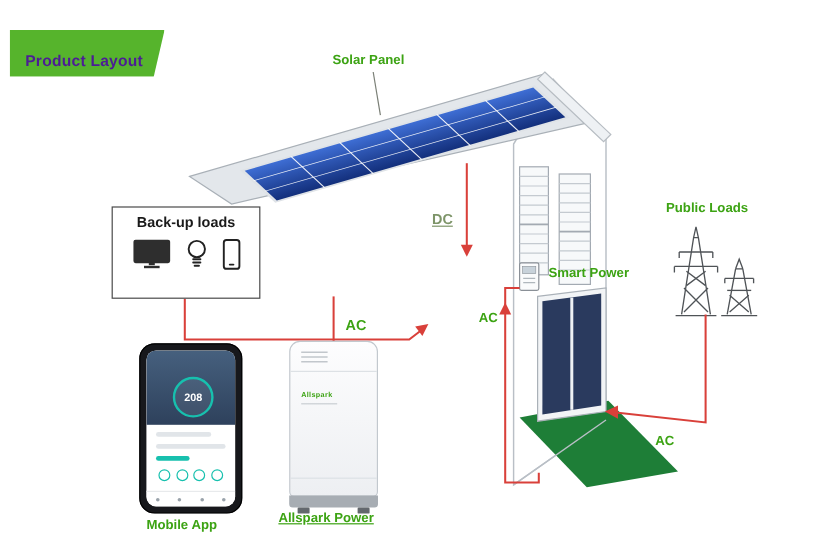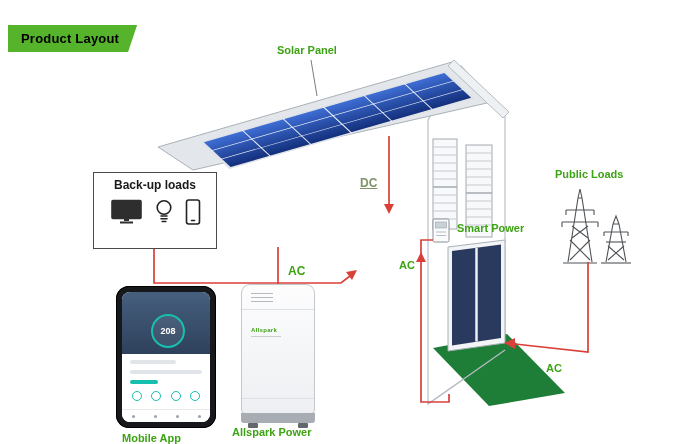--- a/index.html
+++ b/index.html
@@ -5,36 +5,36 @@
   html,body{margin:0;padding:0;background:#ffffff;}
   .canvas{
     position:relative;width:690px;height:444px;background:#ffffff;overflow:hidden;
     font-family:"Liberation Sans",sans-serif;
   }
   .scene{position:absolute;left:0;top:0;}
 
   
   .badge{
     position:absolute;left:8px;top:25px;background:var(--accent-green,#56b42c);
-    color:#000000;font-weight:bold;font-size:13px;padding:6px 18px 6px 13px;
+    color:#4c1d95;font-weight:bold;font-size:13px;padding:18px 18px 6px 13px;
     clip-path:polygon(0 0,100% 0,93% 100%,0 100%);letter-spacing:.2px;
   }
 
   
   .glabel{position:absolute;color:var(--label-green,#3ca313);font-weight:bold;font-size:11px;white-space:nowrap;}
   .dclabel{position:absolute;color:#7d9468;font-weight:bold;font-size:12px;}
 
   
   .loadbox{position:absolute;background:#fff;border:1.3px solid #4a4a4a;}
   .loadbox .title{ text-align:center;font-weight:bold;font-size:12px;color:#1a1a1a;margin-top:5px;}
   .loadbox .icons{display:flex;align-items:center;justify-content:space-evenly;margin-top:7px;padding:0 4px;}
   .icon-svg{stroke:#222;fill:none;stroke-width:1.6;stroke-linecap:round;stroke-linejoin:round;}
 
   
-  .phone{position:absolute;left:116px;top:286px;width:100px;height:142px;background:#17181c;border-radius:13px;box-shadow:0 0 0 1px #000 inset;}
+  .phone{position:absolute;left:116px;top:286px;width:86px;height:142px;background:#17181c;border-radius:13px;box-shadow:0 0 0 1px #000 inset;}
   .phone-screen{position:absolute;left:6px;top:6px;right:6px;bottom:6px;background:#fff;border-radius:8px;overflow:hidden;}
   .screen-hero{position:relative;height:62px;background:linear-gradient(180deg,#46607e,#2e415c);}
   .gauge{position:absolute;left:50%;top:22px;width:30px;height:30px;margin-left:-15px;border:2px solid #17c0ae;border-radius:50%;
          display:flex;align-items:center;justify-content:center;color:#fff;font-size:9px;font-weight:bold;background:rgba(255,255,255,.07);}
   .bar{height:4px;background:#e1e5e9;border-radius:2px;margin:6px 8px 0 8px;}
   .bar.teal{background:#17c0ae;width:28px;}
   .bar.w70{width:46px;}
   .icon-row{display:flex;justify-content:space-between;margin:7px 10px 0 10px;}
   .dot-circle{width:8px;height:8px;border:1.4px solid #17c0ae;border-radius:50%;}
   .bottom-nav{position:absolute;left:0;right:0;bottom:0;height:12px;border-top:1px solid #e8eaec;display:flex;justify-content:space-around;align-items:center;background:#fff;}
@@ -146,21 +146,21 @@
   <div class="badge">Product Layout</div>
 
   <div class="glabel" style="left:277px;top:44px;">Solar Panel</div>
   <div class="dclabel" style="left:360px;top:176px;text-decoration:underline;">DC</div>
   <div class="glabel" style="left:288px;top:264px;font-size:12px;">AC</div>
   <div class="glabel" style="left:399px;top:259px;">AC</div>
   <div class="glabel" style="left:546px;top:362px;">AC</div>
   <div class="glabel" style="left:457px;top:222px;">Smart Power</div>
   <div class="glabel" style="left:555px;top:168px;">Public Loads</div>
   <div class="glabel" style="left:122px;top:432px;">Mobile App</div>
-  <div class="glabel" style="left:232px;top:426px;">Allspark Power</div>
+  <div class="glabel" style="left:232px;top:426px;text-decoration:underline;">Allspark Power</div>
 
   <div class="loadbox" style="left:93px;top:172px;width:122px;height:75px;">
     <div class="title">Back-up loads</div>
     <div class="icons">
       <svg class="icon-svg" width="34" height="26" viewBox="0 0 34 26">
         <rect x="2" y="1.5" width="29" height="18" rx="1" fill="#2e2e2e" stroke="#2e2e2e"></rect>
         <rect x="14" y="20" width="5" height="2" fill="#2e2e2e" stroke="none"></rect>
         <rect x="10" y="22.5" width="13" height="2" fill="#2e2e2e" stroke="none"></rect>
       </svg>
       <svg class="icon-svg" width="18" height="26" viewBox="0 0 18 26">

